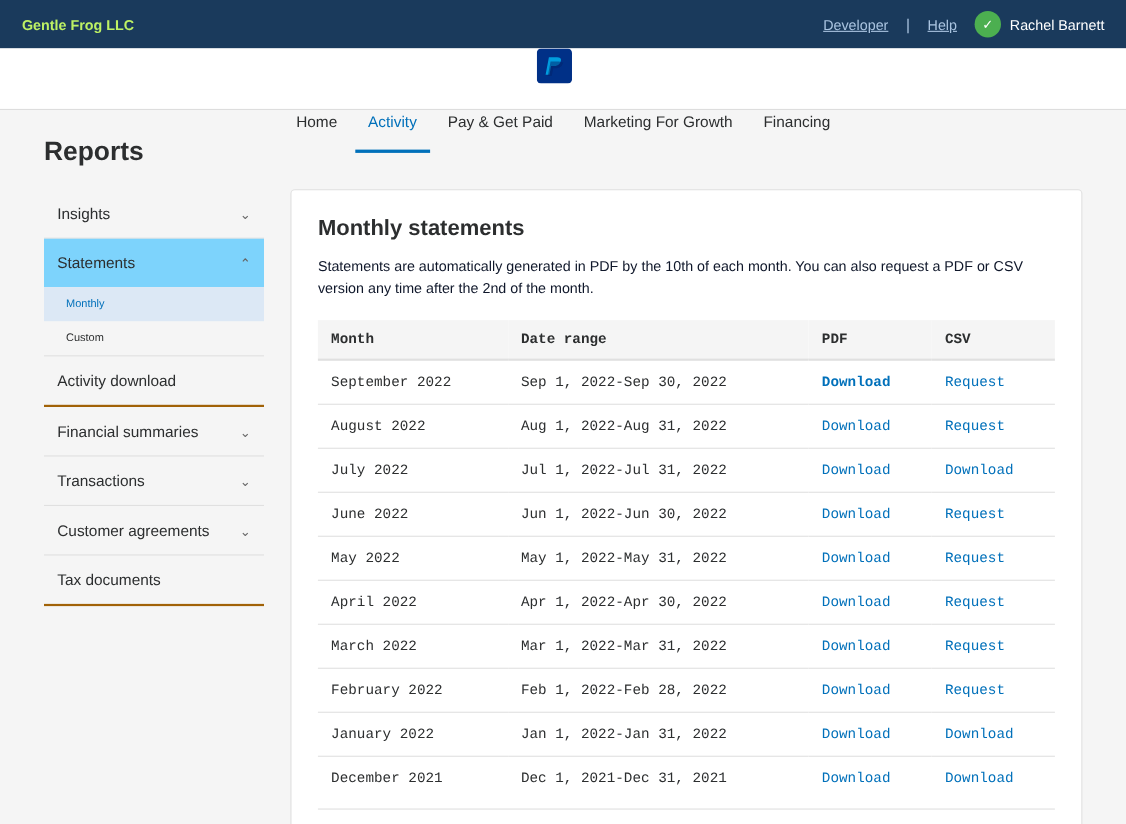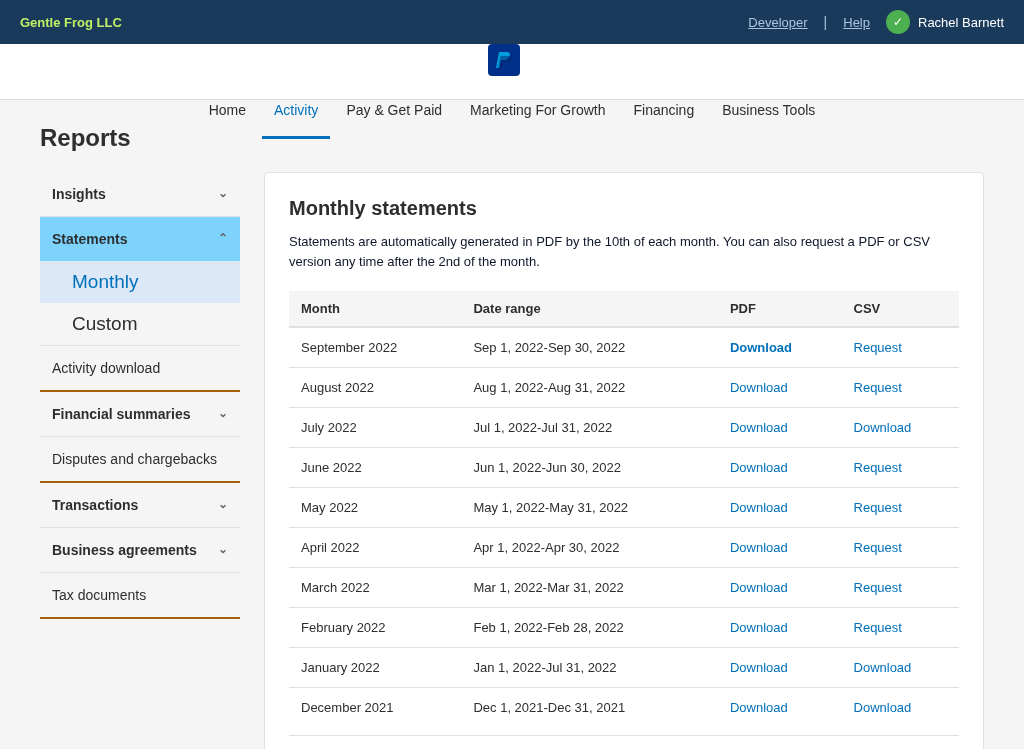--- a/index.html
+++ b/index.html
@@ -24,35 +24,35 @@
     
     .page-content { padding: 24px 40px; max-width: 1024px; margin: 0 auto; }
     .page-title { font-size: 24px; font-weight: 700; color: #2c2e2f; margin-bottom: 20px; }
 
     
     .layout { display: flex; gap: 24px; }
 
     
     .sidebar { width: 200px; flex-shrink: 0; }
     .sidebar-item { border-bottom: 1px solid #e0e0e0; }
-    .sidebar-item-header { display: flex; align-items: flex-start; justify-content: space-between; padding: 14px 12px; cursor: pointer; font-size: 14px; color: #2c2e2f; font-weight: 700; }
+    .sidebar-item-header { display: flex; align-items: flex-end; justify-content: space-between; padding: 14px 12px; cursor: pointer; font-size: 14px; color: #2c2e2f; font-weight: 400; }
     .sidebar-item-header.active-section { background: #7dd3fc; }
     .chevron { font-size: 12px; color: #666; }
-    .sidebar-sub-item { padding: 10px 32px; font-size: 19px; color: #2c2e2f; cursor: pointer; }
+    .sidebar-sub-item { padding: 10px 20px; font-size: 10px; color: #2c2e2f; cursor: pointer; }
     .sidebar-sub-item.active { background: #dce8f5; color: #0070ba; font-weight: 500; }
     .sidebar-link { padding: 14px 12px; font-size: 14px; color: #2c2e2f; cursor: pointer; border-bottom: 2px solid #a16207; font-weight: 500; }
     .sidebar-help { padding: 14px 12px; font-size: 13px; color: #666; cursor: pointer; }
 
     
     .main-content { flex: 1; background: #fff; border: 1px solid #e0e0e0; border-radius: 4px; padding: 24px; }
     .section-title { font-size: 20px; font-weight: 600; margin-bottom: 12px; }
     .section-desc { font-size: 13px; color: #0f172a; margin-bottom: 20px; line-height: 1.5; }
 
     
-    table { width: 100%; border-collapse: collapse; }
+    table { width: 100%; border-collapse: collapse; font-family: Liberation Mono, monospace; }
     th { background: #f5f5f5; text-align: left; padding: 10px 12px; font-size: 13px; font-weight: 600; color: #2c2e2f; border-bottom: 2px solid #e0e0e0; }
     td { padding: 12px 12px; font-size: 13px; border-bottom: 1px solid #e0e0e0; color: #2c2e2f; }
     tr:last-child td { border-bottom: none; }
     .link { color: #0070ba; cursor: pointer; text-decoration: none; }
     .link-highlight { color: #0070ba; cursor: pointer; font-weight: 600; }
 
     
     .pagination { display: flex; align-items: center; justify-content: space-between; padding: 16px 0 0 0; border-top: 1px solid #e0e0e0; margin-top: 8px; }
   </style>
 </head>
@@ -78,21 +78,20 @@
       <path d="M22 10c0 3.3-2.7 6-6 6h-3l-1.5 8H8l3-16h7.5c2.5 0 3.5 1 3.5 2z" fill="#009cde"></path>
       <path d="M24 12c0 3.3-2.7 6-6 6h-3l-1.5 7H10l2.5-13H20c2.2 0 4 1.8 4 0z" fill="#012169" opacity="0.5"></path>
     </svg>
   </div>
   <nav style="display:flex; gap:4px;">
     <a class="nav-item">Home</a>
     <a class="nav-item active">Activity</a>
     <a class="nav-item">Pay &amp; Get Paid</a>
     <a class="nav-item">Marketing For Growth</a>
     <a class="nav-item">Financing</a>
-    <a class="nav-item">Business Tools</a>
   </nav>
 </div>
 
 <div class="page-content">
   <h1 class="page-title">Reports</h1>
 
   <div class="layout">
 
     <div class="sidebar">
 
@@ -114,32 +113,31 @@
 
       <div class="sidebar-link">Activity download</div>
 
       <div class="sidebar-item">
         <div class="sidebar-item-header">
           <span>Financial summaries</span>
           <span class="chevron">⌄</span>
         </div>
       </div>
 
-      <div class="sidebar-link">Disputes and chargebacks</div>
 
       <div class="sidebar-item">
         <div class="sidebar-item-header">
           <span>Transactions</span>
           <span class="chevron">⌄</span>
         </div>
       </div>
 
       <div class="sidebar-item">
         <div class="sidebar-item-header">
-          <span>Business agreements</span>
+          <span>Customer agreements</span>
           <span class="chevron">⌄</span>
         </div>
       </div>
 
       <div class="sidebar-link">Tax documents</div>
 
     </div>
 
     <div class="main-content">
       <h2 class="section-title">Monthly statements</h2>
@@ -198,21 +196,21 @@
       <td><a class="link">Request</a></td>
     </tr>
             <tr>
       <td>February 2022</td>
       <td>Feb 1, 2022-Feb 28, 2022</td>
       <td><a class="link">Download</a></td>
       <td><a class="link">Request</a></td>
     </tr>
             <tr>
       <td>January 2022</td>
-      <td>Jan 1, 2022-Jul 31, 2022</td>
+      <td>Jan 1, 2022-Jan 31, 2022</td>
       <td><a class="link">Download</a></td>
       <td><a class="link">Download</a></td>
     </tr>
             <tr>
       <td>December 2021</td>
       <td>Dec 1, 2021-Dec 31, 2021</td>
       <td><a class="link">Download</a></td>
       <td><a class="link">Download</a></td>
     </tr>
           </tbody>

